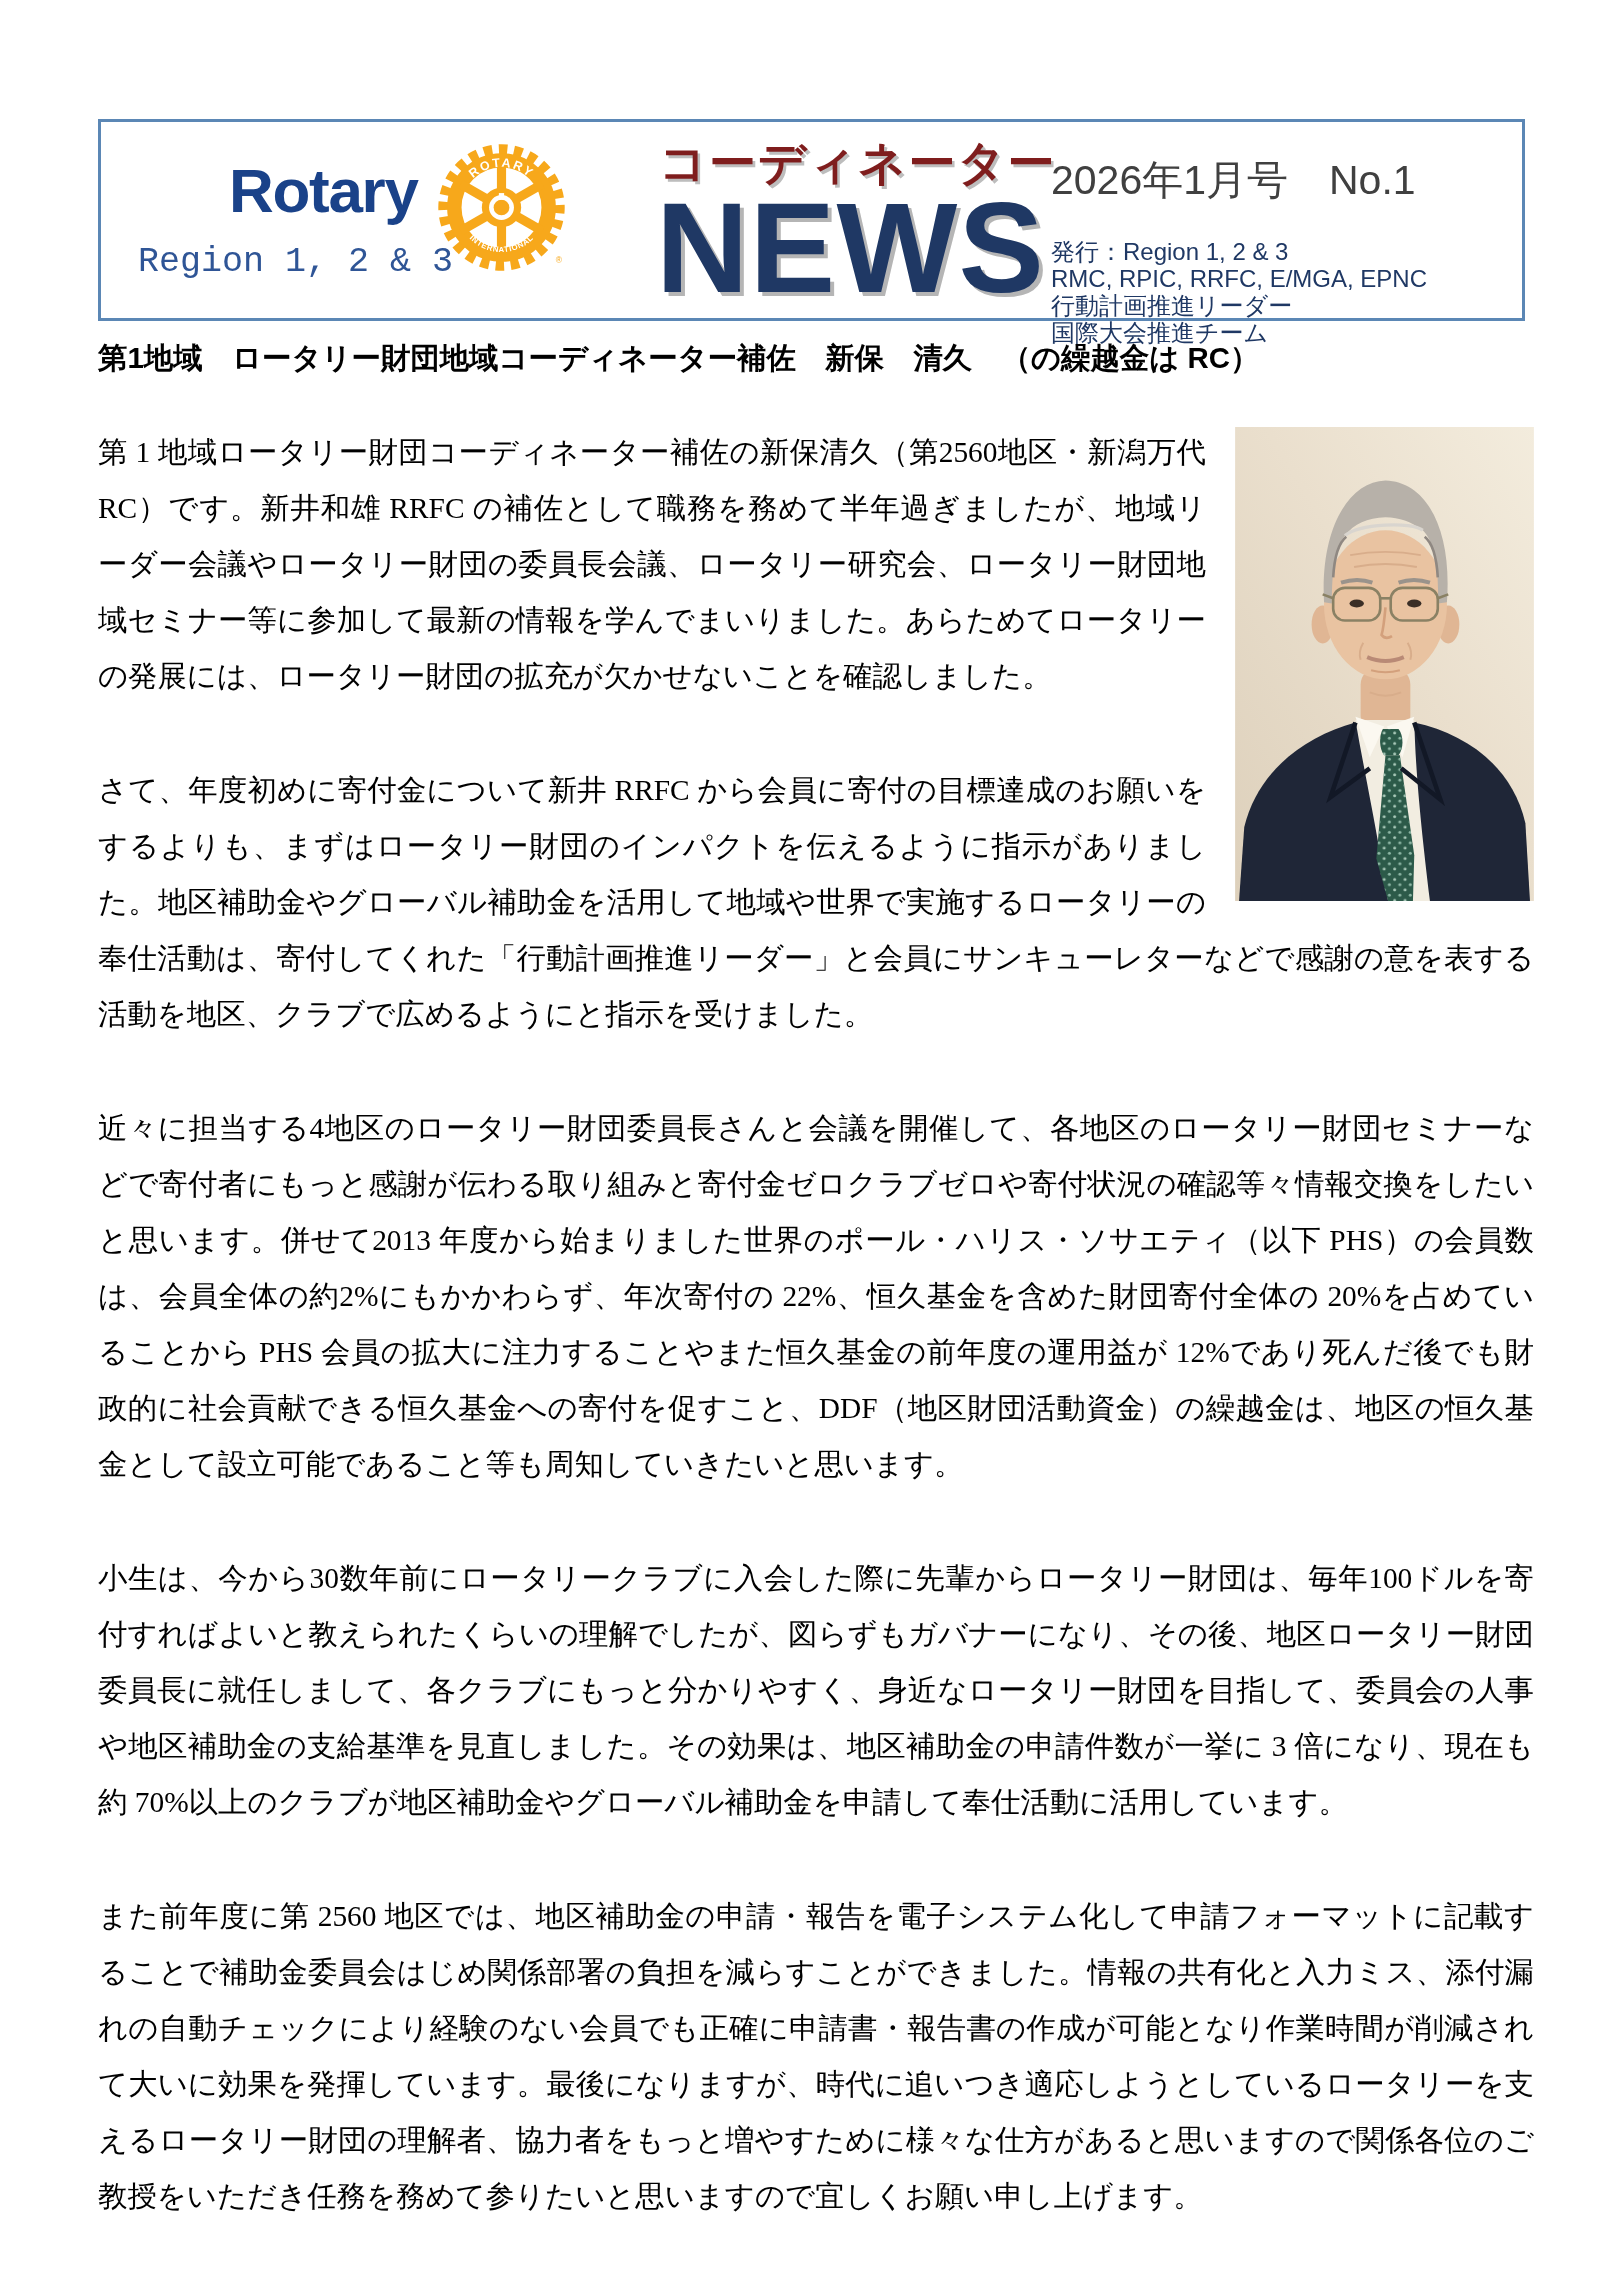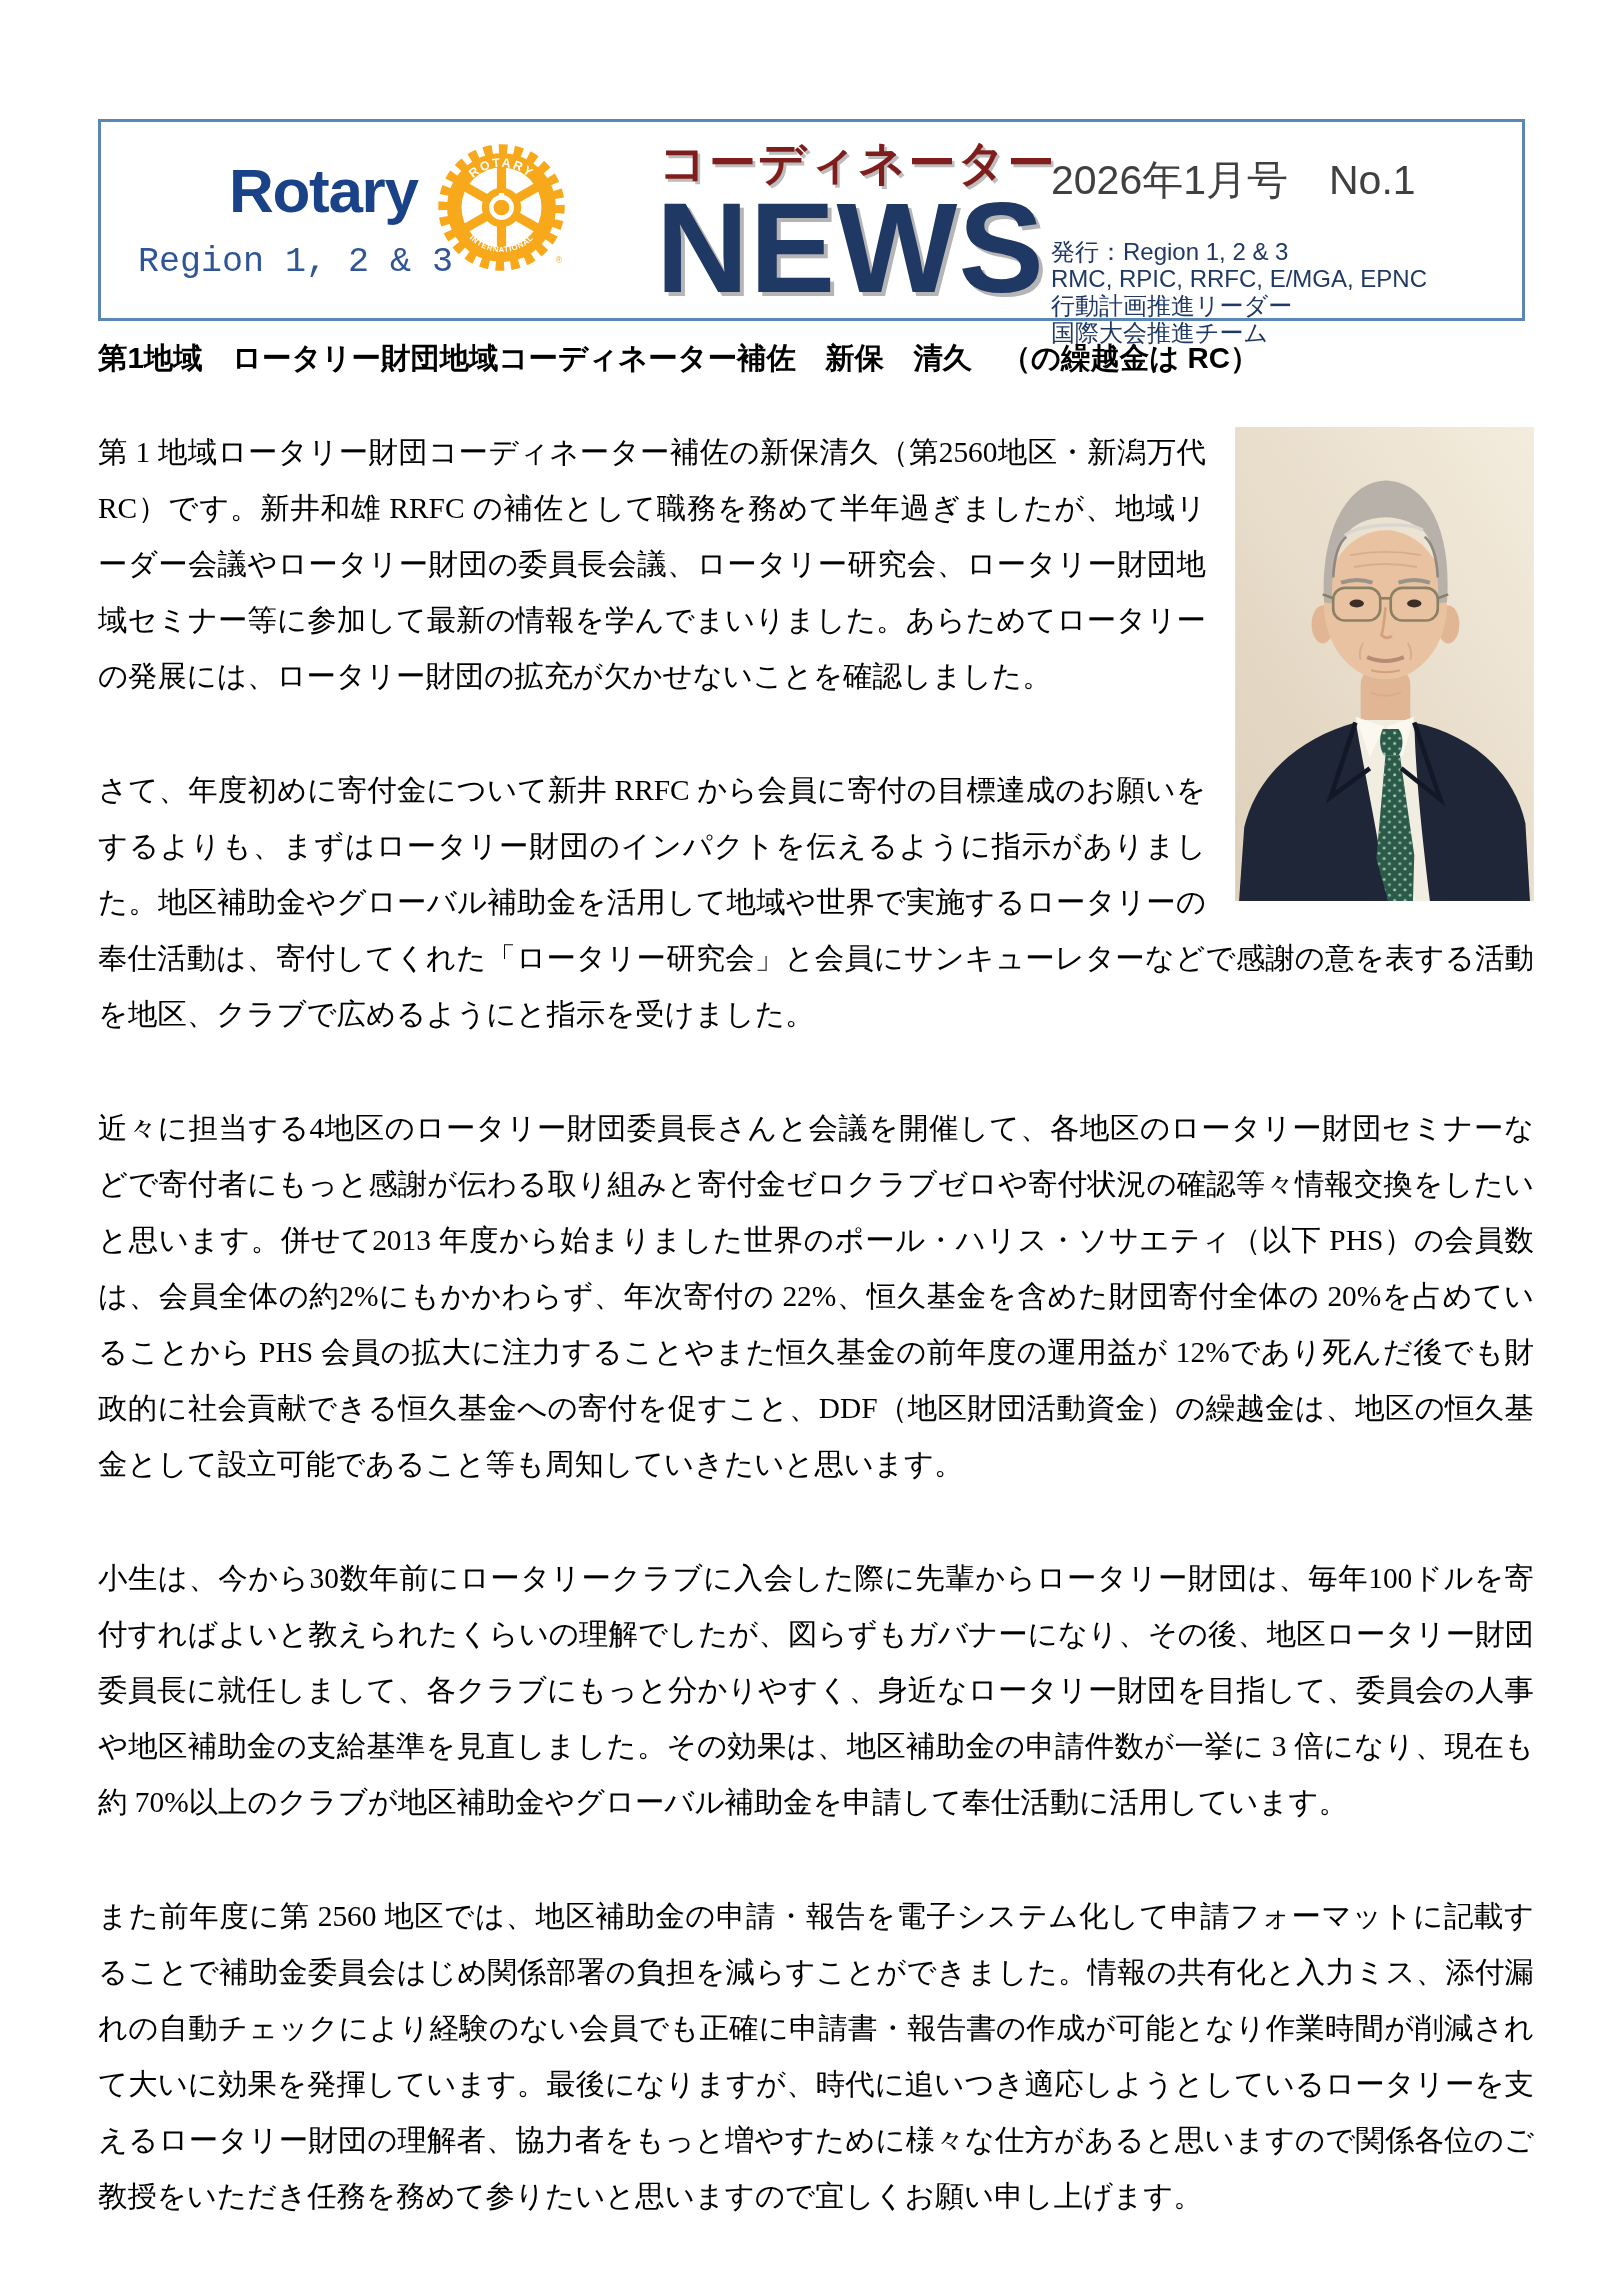--- a/index.html
+++ b/index.html
@@ -201,21 +201,21 @@
 
         <path d="M 196 330 Q 188 344 192 356" fill="none" stroke="#d8ad8b" stroke-width="3"></path>
         <path d="M 264 330 Q 272 344 268 356" fill="none" stroke="#d8ad8b" stroke-width="3"></path>
         <path d="M 202 352 Q 230 364 258 352" fill="none" stroke="#b98a76" stroke-width="6"></path>
         <path d="M 208 372 Q 230 378 252 372" fill="none" stroke="#d3a07c" stroke-width="3"></path>
 
         <path d="M 206 406 Q 230 416 254 406" fill="none" stroke="#d8ad8b" stroke-width="3"></path>
       </svg>
 
       <p>第 1 地域ロータリー財団コーディネーター補佐の新保清久（第2560地区・新潟万代RC）です。新井和雄 RRFC の補佐として職務を務めて半年過ぎましたが、地域リーダー会議やロータリー財団の委員長会議、ロータリー研究会、ロータリー財団地域セミナー等に参加して最新の情報を学んでまいりました。あらためてロータリーの発展には、ロータリー財団の拡充が欠かせないことを確認しました。</p>
-      <p>さて、年度初めに寄付金について新井 RRFC から会員に寄付の目標達成のお願いをするよりも、まずはロータリー財団のインパクトを伝えるように指示がありました。地区補助金やグローバル補助金を活用して地域や世界で実施するロータリーの奉仕活動は、寄付してくれた「ロータリー研究会」と会員にサンキューレターなどで感謝の意を表する活動を地区、クラブで広めるようにと指示を受けました。</p>
+      <p>さて、年度初めに寄付金について新井 RRFC から会員に寄付の目標達成のお願いをするよりも、まずはロータリー財団のインパクトを伝えるように指示がありました。地区補助金やグローバル補助金を活用して地域や世界で実施するロータリーの奉仕活動は、寄付してくれた「行動計画推進リーダー」と会員にサンキューレターなどで感謝の意を表する活動を地区、クラブで広めるようにと指示を受けました。</p>
       <p>近々に担当する4地区のロータリー財団委員長さんと会議を開催して、各地区のロータリー財団セミナーなどで寄付者にもっと感謝が伝わる取り組みと寄付金ゼロクラブゼロや寄付状況の確認等々情報交換をしたいと思います。併せて2013 年度から始まりました世界のポール・ハリス・ソサエティ（以下 PHS）の会員数は、会員全体の約2%にもかかわらず、年次寄付の 22%、恒久基金を含めた財団寄付全体の 20%を占めていることから PHS 会員の拡大に注力することやまた恒久基金の前年度の運用益が 12%であり死んだ後でも財政的に社会貢献できる恒久基金への寄付を促すこと、DDF（地区財団活動資金）の繰越金は、地区の恒久基金として設立可能であること等も周知していきたいと思います。</p>
       <p>小生は、今から30数年前にロータリークラブに入会した際に先輩からロータリー財団は、毎年100ドルを寄付すればよいと教えられたくらいの理解でしたが、図らずもガバナーになり、その後、地区ロータリー財団委員長に就任しまして、各クラブにもっと分かりやすく、身近なロータリー財団を目指して、委員会の人事や地区補助金の支給基準を見直しました。その効果は、地区補助金の申請件数が一挙に 3 倍になり、現在も約 70%以上のクラブが地区補助金やグローバル補助金を申請して奉仕活動に活用しています。</p>
       <p>また前年度に第 2560 地区では、地区補助金の申請・報告を電子システム化して申請フォーマットに記載することで補助金委員会はじめ関係部署の負担を減らすことができました。情報の共有化と入力ミス、添付漏れの自動チェックにより経験のない会員でも正確に申請書・報告書の作成が可能となり作業時間が削減されて大いに効果を発揮しています。最後になりますが、時代に追いつき適応しようとしているロータリーを支えるロータリー財団の理解者、協力者をもっと増やすために様々な仕方があると思いますので関係各位のご教授をいただき任務を務めて参りたいと思いますので宜しくお願い申し上げます。</p>
     </div>
   </div>
 
 </div>
 
 
 </body></html>

